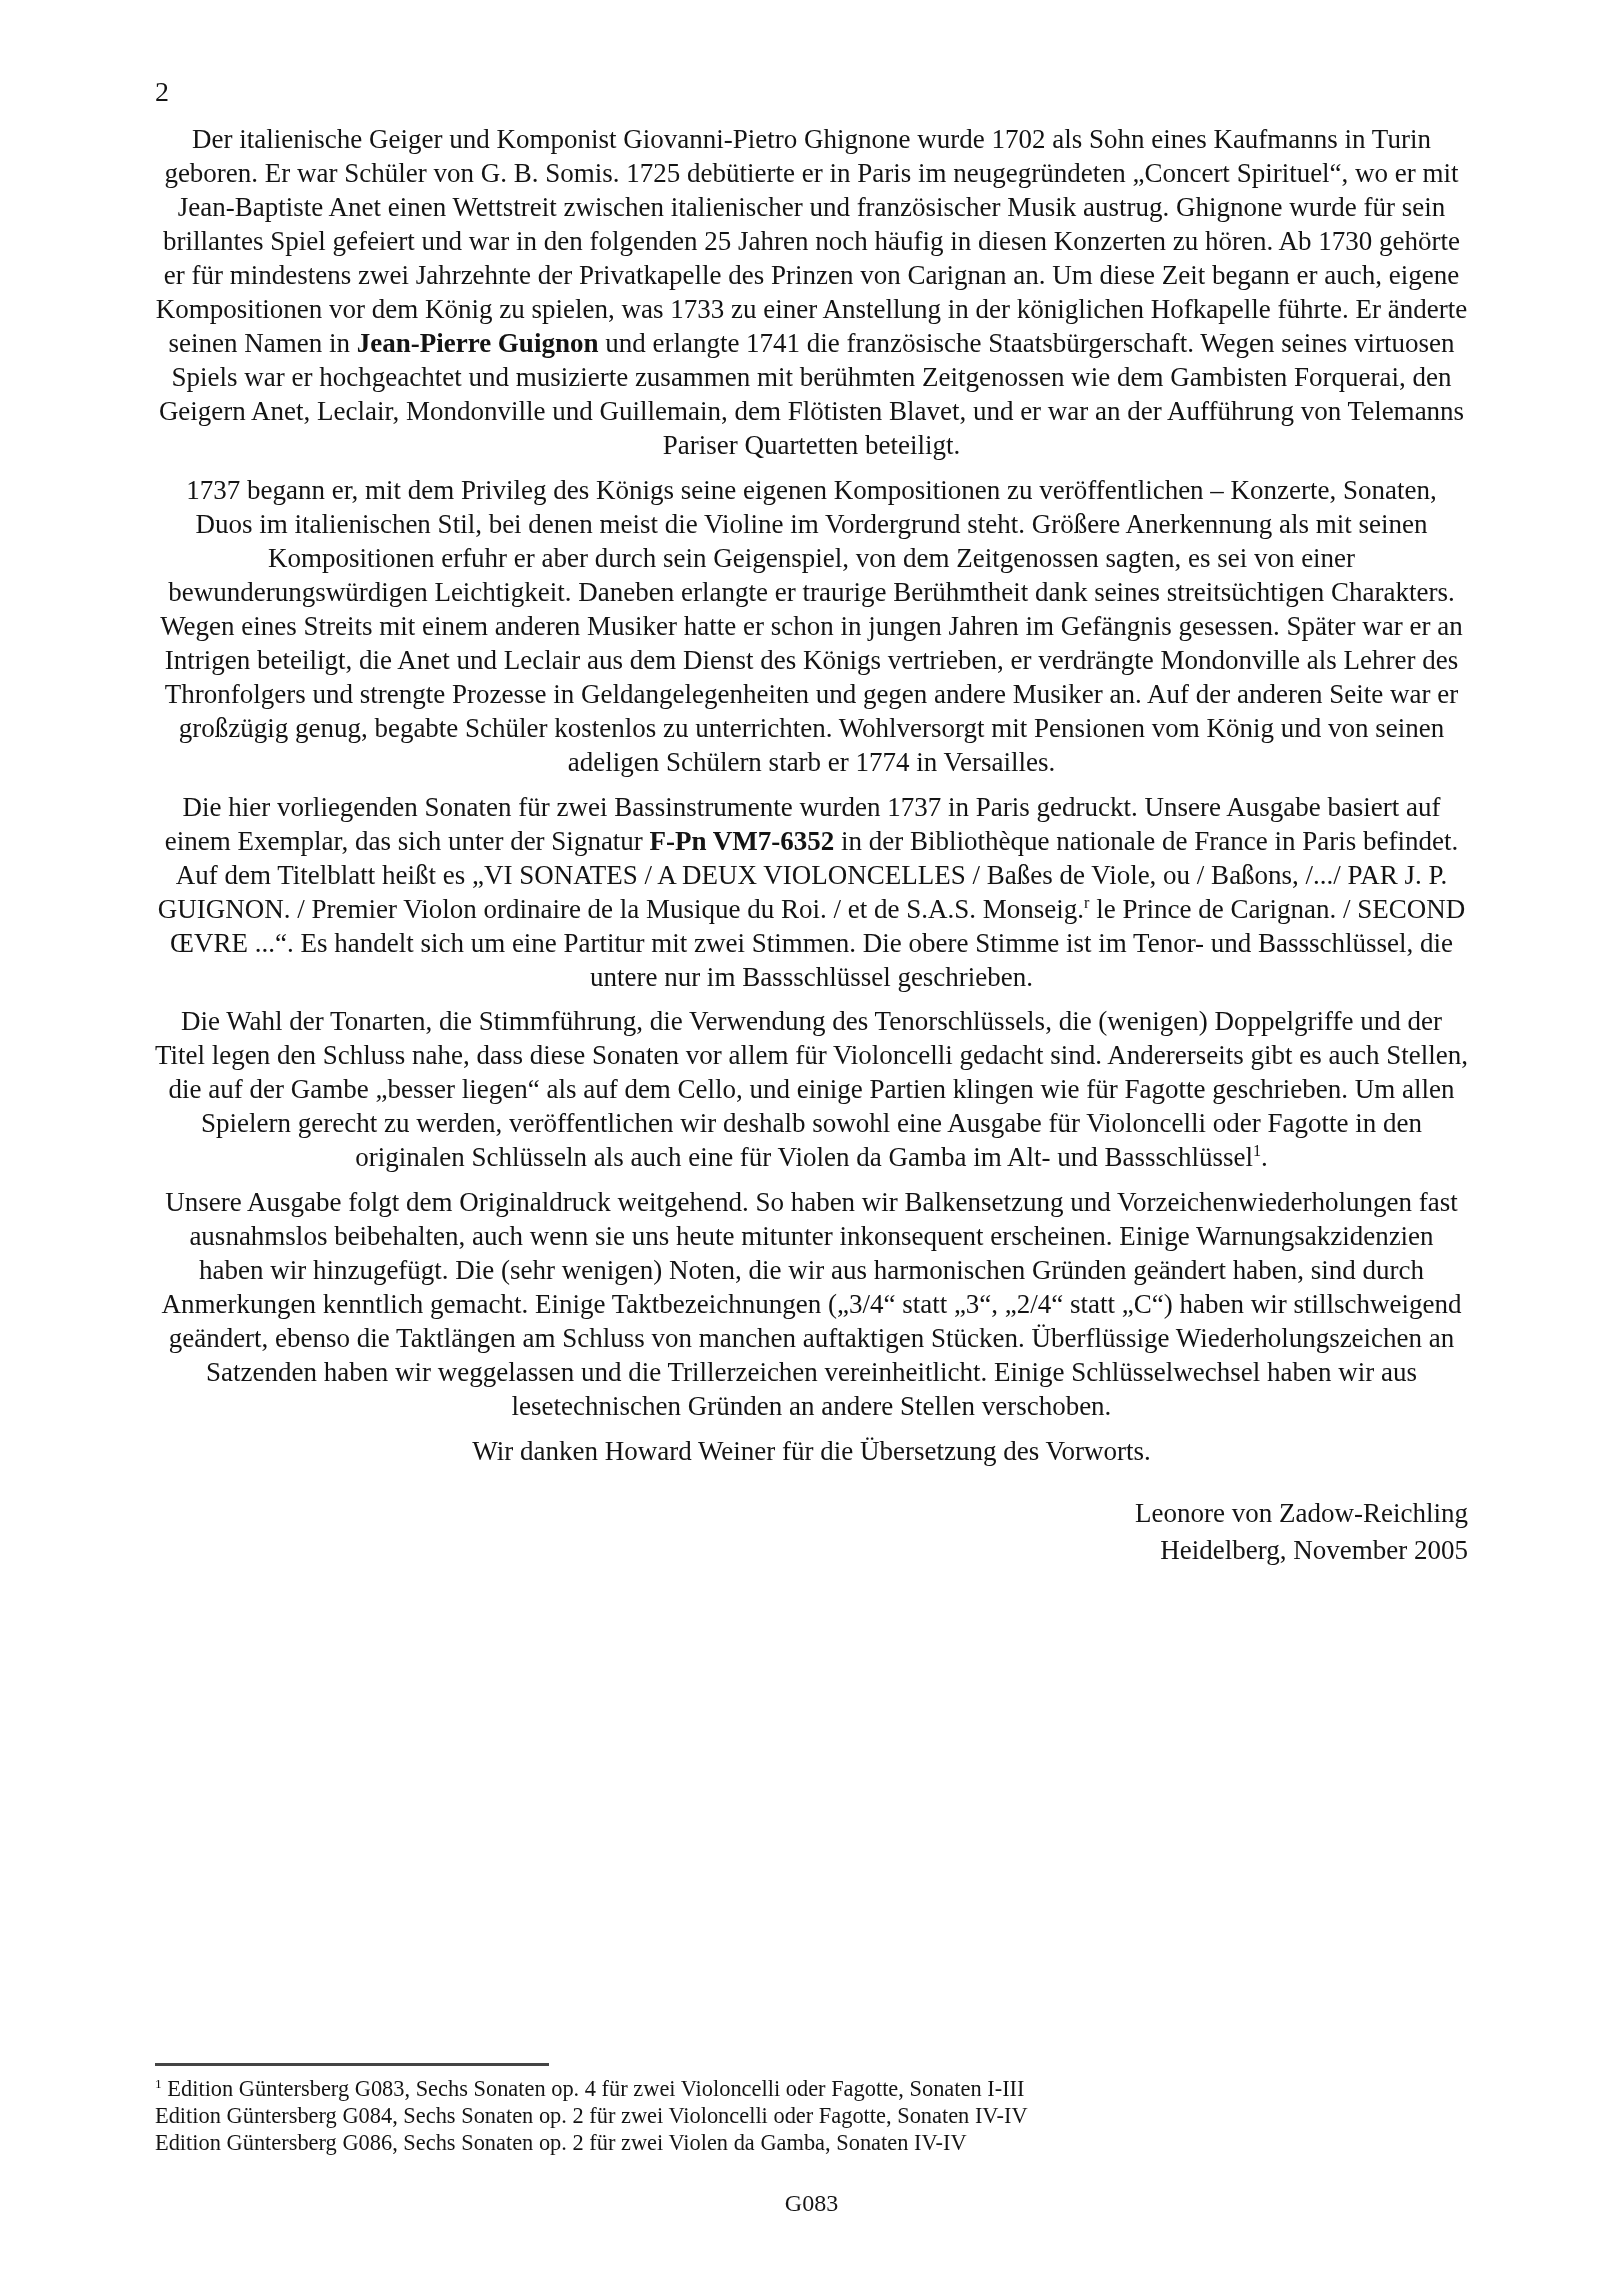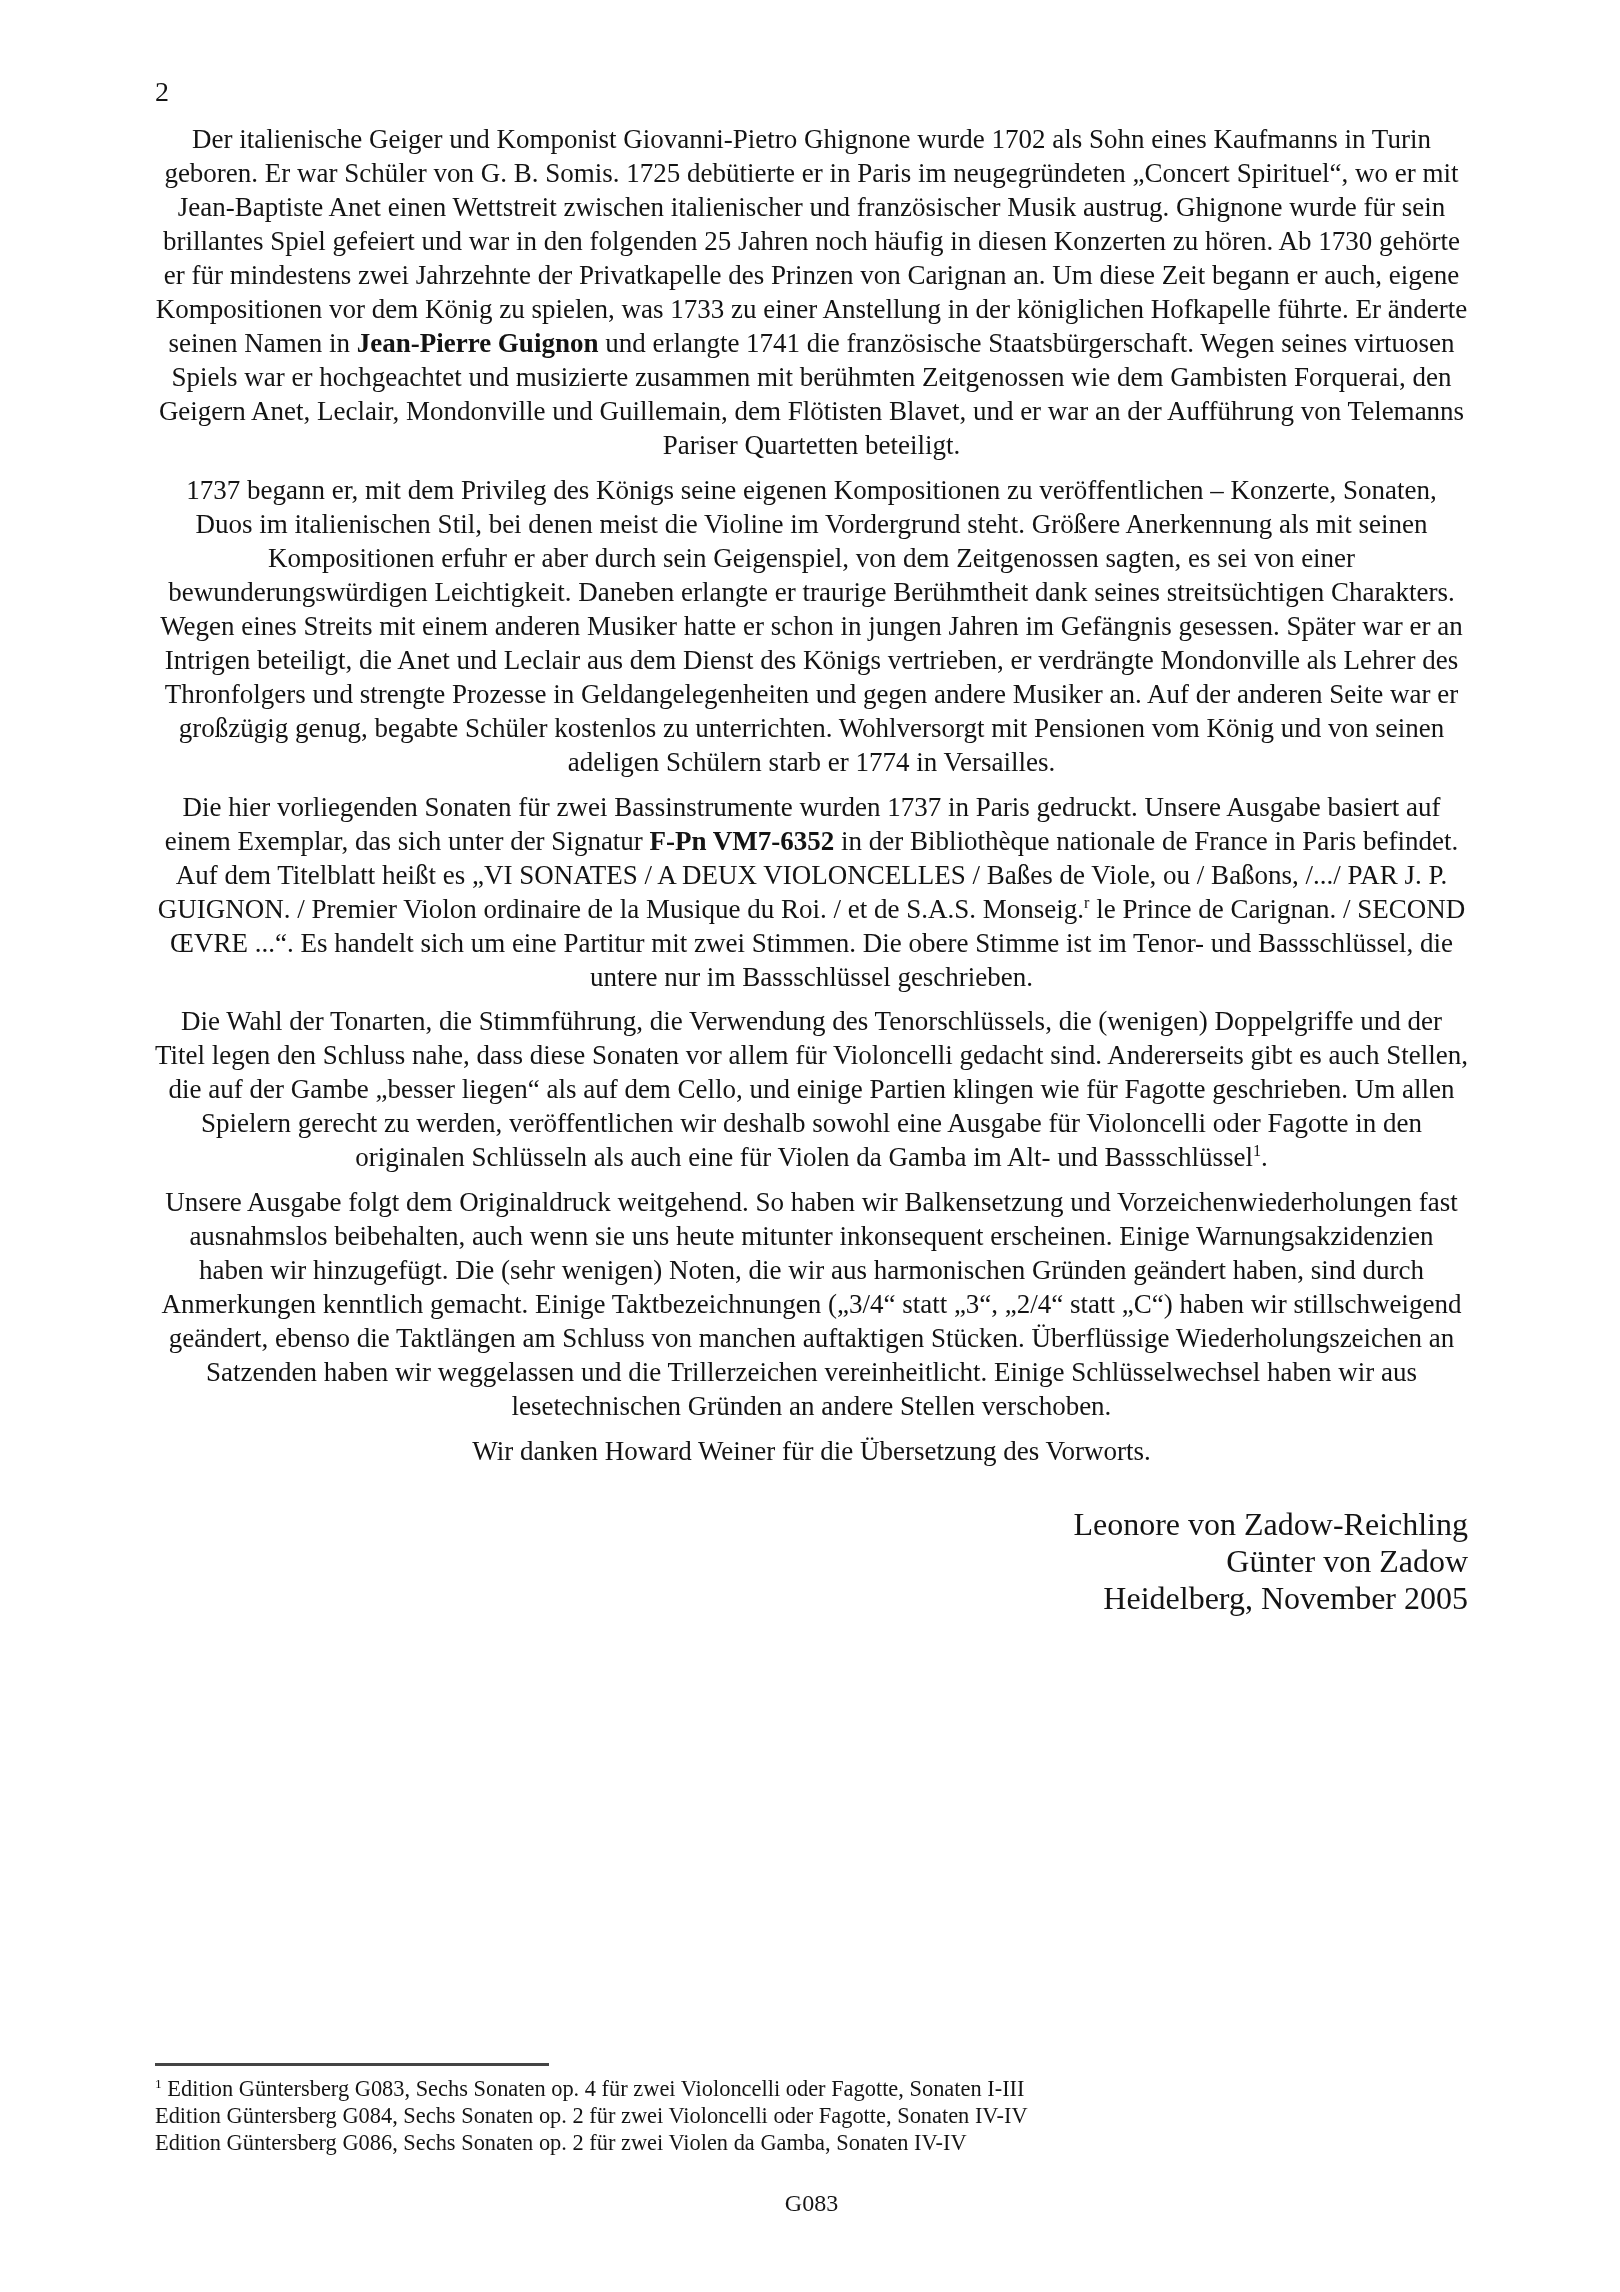--- a/index.html
+++ b/index.html
@@ -34,23 +34,23 @@
     line-height:34px;
     text-align:center;
     margin:0 0 10.7px 0;
     hyphens:auto;
     -webkit-hyphens:auto;
   }
   .b{font-weight:bold;}
   sup{font-size:0.6em;line-height:0;vertical-align:super;}
   .signature{
     text-align:right;
-    font-size:32px;
+    font-size:27px;
     line-height:37px;
-    margin-top:28px;
+    margin-top:17px;
   }
   .footnote{
     margin-top:auto;
     font-size:22.4px;
     line-height:27px;
   }
   .footnote-rule{
     width:394px;height:2.7px;
     background:#444444;
     margin-bottom:9px;
@@ -74,21 +74,20 @@
     <p><span>Der italienische Geiger und Komponist Giovanni-Pietro Ghignone wurde 1702 als Sohn eines Kaufmanns in Turin geboren. Er war Schüler von G. B. Somis. 1725 debütierte er in Paris im neugegründeten „Concert Spirituel“, wo er mit Jean-Baptiste Anet einen Wettstreit zwischen italienischer und französischer Musik austrug. Ghignone wurde für sein brillantes Spiel gefeiert und war in den folgenden 25 Jahren noch häufig in diesen Konzerten zu hören. Ab 1730 gehörte er für mindestens zwei Jahrzehnte der Privatkapelle des Prinzen von Carignan an. Um diese Zeit begann er auch, eigene Kompositionen vor dem König zu spielen, was 1733 zu einer Anstellung in der königlichen Hofkapelle führte. Er änderte seinen Namen in </span><span class="b">Jean-Pierre Guignon</span><span> und erlangte 1741 die französische Staatsbürgerschaft. Wegen seines virtuosen Spiels war er hochgeachtet und musizierte zusammen mit berühmten Zeitgenossen wie dem Gambisten Forquerai, den Geigern Anet, Leclair, Mondonville und Guillemain, dem Flötisten Blavet, und er war an der Aufführung von Telemanns Pariser Quartetten beteiligt.</span></p>
     <p><span>1737 begann er, mit dem Privileg des Königs seine eigenen Kompositionen zu veröffentlichen – Konzerte, Sonaten, Duos im italienischen Stil, bei denen meist die Violine im Vordergrund steht. Größere Anerkennung als mit seinen Kompositionen erfuhr er aber durch sein Geigenspiel, von dem Zeitgenossen sagten, es sei von einer bewunderungswürdigen Leichtigkeit. Daneben erlangte er traurige Berühmtheit dank seines streitsüchtigen Charakters. Wegen eines Streits mit einem anderen Musiker hatte er schon in jungen Jahren im Gefängnis gesessen. Später war er an Intrigen beteiligt, die Anet und Leclair aus dem Dienst des Königs vertrieben, er verdrängte Mondonville als Lehrer des Thronfolgers und strengte Prozesse in Geldangelegenheiten und gegen andere Musiker an. Auf der anderen Seite war er großzügig genug, begabte Schüler kostenlos zu unterrichten. Wohlversorgt mit Pensionen vom König und von seinen adeligen Schülern starb er 1774 in Versailles.</span></p>
     <p><span>Die hier vorliegenden Sonaten für zwei Bassinstrumente wurden 1737 in Paris gedruckt. Unsere Ausgabe basiert auf einem Exemplar, das sich unter der Signatur </span><span class="b">F-Pn VM7-6352</span><span> in der Bibliothèque nationale de France in Paris befindet. Auf dem Titelblatt heißt es „VI SONATES / A DEUX VIOLONCELLES / Baßes de Viole, ou / Baßons, /.../ PAR J. P. GUIGNON. / Premier Violon ordinaire de la Musique du Roi. / et de S.A.S. Monseig.</span><sup>r</sup><span> le Prince de Carignan. / SECOND ŒVRE ...“. Es handelt sich um eine Partitur mit zwei Stimmen. Die obere Stimme ist im Tenor- und Bassschlüssel, die untere nur im Bassschlüssel geschrieben.</span></p>
     <p><span>Die Wahl der Tonarten, die Stimmführung, die Verwendung des Tenorschlüssels, die (wenigen) Doppelgriffe und der Titel legen den Schluss nahe, dass diese Sonaten vor allem für Violoncelli gedacht sind. Andererseits gibt es auch Stellen, die auf der Gambe „besser liegen“ als auf dem Cello, und einige Partien klingen wie für Fagotte geschrieben. Um allen Spielern gerecht zu werden, veröffentlichen wir deshalb sowohl eine Ausgabe für Violoncelli oder Fagotte in den originalen Schlüsseln als auch eine für Violen da Gamba im Alt- und Bassschlüssel</span><sup>1</sup><span>.</span></p>
     <p><span>Unsere Ausgabe folgt dem Originaldruck weitgehend. So haben wir Balkensetzung und Vorzeichenwiederholungen fast ausnahmslos beibehalten, auch wenn sie uns heute mitunter inkonsequent erscheinen. Einige Warnungsakzidenzien haben wir hinzugefügt. Die (sehr wenigen) Noten, die wir aus harmonischen Gründen geändert haben, sind durch Anmerkungen kenntlich gemacht. Einige Taktbezeichnungen („3/4“ statt „3“, „2/4“ statt „C“) haben wir stillschweigend geändert, ebenso die Taktlängen am Schluss von manchen auftaktigen Stücken. Überflüssige Wiederholungszeichen an Satzenden haben wir weggelassen und die Trillerzeichen vereinheitlicht. Einige Schlüsselwechsel haben wir aus lesetechnischen Gründen an andere Stellen verschoben.</span></p>
     <p><span>Wir danken Howard Weiner für die Übersetzung des Vorworts.</span></p>
   </div>
 
   <div class="signature">
     <div>Leonore von Zadow-Reichling</div>
-    <div>Günter von Zadow</div>
     <div>Heidelberg, November 2005</div>
   </div>
 
   <div class="footnote">
     <div class="footnote-rule"></div>
     <div><sup>1</sup><span> Edition Güntersberg G083, Sechs Sonaten op. 4 für zwei Violoncelli oder Fagotte, Sonaten I-III</span></div>
     <div><span>Edition Güntersberg G084, Sechs Sonaten op. 2 für zwei Violoncelli oder Fagotte, Sonaten IV-IV</span></div>
     <div><span>Edition Güntersberg G086, Sechs Sonaten op. 2 für zwei Violen da Gamba, Sonaten IV-IV</span></div>
   </div>
 

